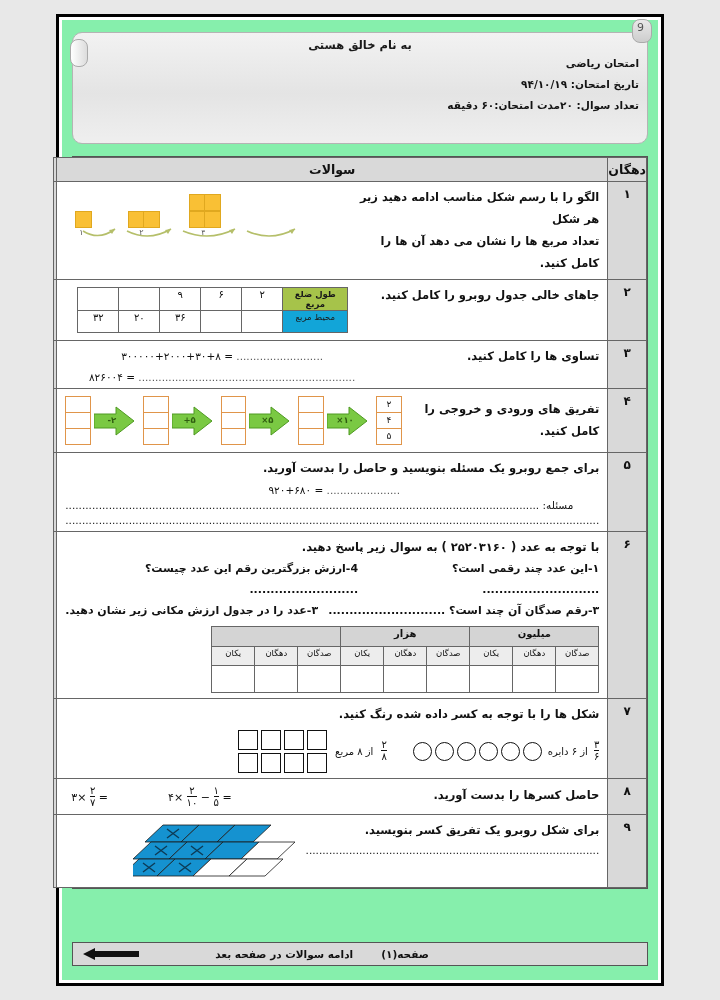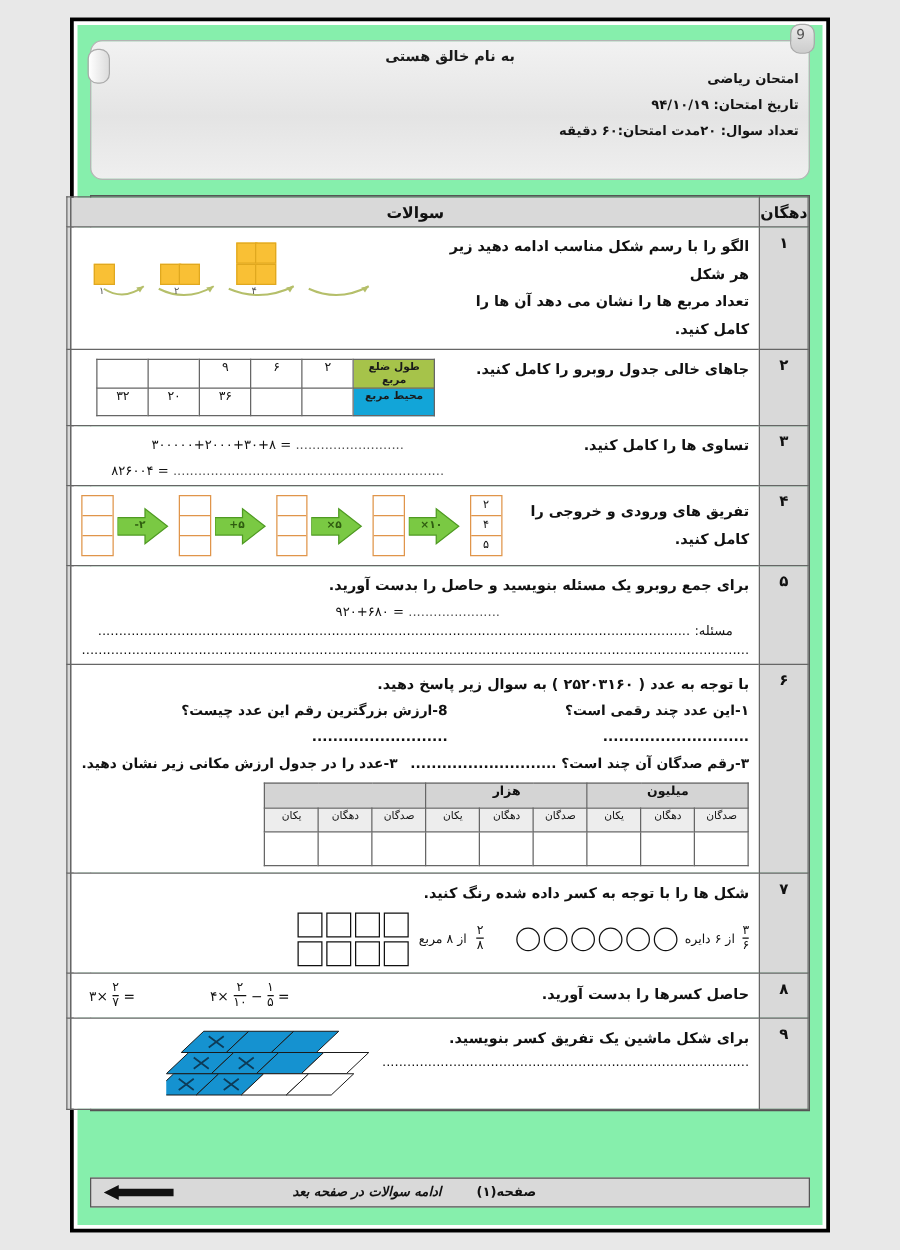--- a/index.html
+++ b/index.html
@@ -50,27 +50,27 @@
   .pattern{position:relative;height:52px;margin-top:2px;}
   .sqbox{position:absolute;background:#f9c035;border:1px solid #e0a81f;}
   .pnum{position:absolute;font-size:8px;color:#555;}
   .arrowsvg{position:absolute;left:0;top:0;}
 
   
   .t2{border-collapse:collapse;direction:rtl;margin:2px 0 2px 0;}
   .t2 td{border:1px solid #222;width:38px;height:19px;text-align:center;font-size:10px;
          color:#111;}
   .t2 td.lbl1{background:#a6c34a;width:62px;font-size:8.5px;font-weight:bold;color:#1a1a1a;}
-  .t2 td.lbl2{background:#12a5d8;width:62px;font-size:8.5px;font-weight:bold;color:#1a1a1a;}
+  .t2 td.lbl2{background:#12a5d8;width:62px;font-size:8.5px;font-weight:normal;color:#1a1a1a;}
 
   
   .eqline{font-size:10.5px;color:#111;direction:ltr;text-align:center;margin:4px 0 0 4px;
           letter-spacing:.3px;}
   .dots{color:#555;letter-spacing:1px;}
-  .fill-rtl{direction:rtl;text-align:center;font-size:10.5px;color:#111;margin-top:3px;}
+  .fill-rtl{direction:rtl;text-align:left;font-size:10.5px;color:#111;margin-top:3px;}
 
   
   .machines{display:flex;direction:ltr;align-items:center;gap:0px;margin:2px 0;}
   .mbox{width:36px;border:1px solid #e0954a;}
   .mbox div{height:15px;border-bottom:1px solid #e0954a;font-size:9px;text-align:center;
             color:#111;line-height:15px;}
   .mbox div:last-child{border-bottom:none;}
   .marrow{position:relative;width:46px;height:34px;margin:0 3px;}
   .marrow .lab{position:absolute;left:0;right:10px;top:11px;text-align:center;font-size:8.5px;
                color:#2f5d10;font-weight:bold;z-index:2;}
@@ -94,21 +94,21 @@
   .lbl-rtl{font-size:10px;color:#111;direction:rtl;}
 
   
   .q8row{display:flex;direction:ltr;gap:60px;margin-top:2px;padding-left:6px;
          align-items:center;font-size:11px;color:#111;}
 
   
   .footer{position:absolute;left:10px;right:10px;bottom:14px;height:22px;background:#d9d9d9;
           border:1px solid #555;direction:rtl;display:flex;align-items:center;}
   .footer .fpage{font-size:10.5px;font-weight:bold;color:#111;margin-right:38%;}
-  .footer .fcont{font-size:10.5px;font-weight:bold;color:#111;margin-right:28px;font-style:italic;}
+  .footer .fcont{font-size:10.5px;font-weight:bold;color:#111;margin-right:28px;}
   .footer .farrow{margin-right:auto;margin-left:10px;}
 </style>
 </head>
 <body>
 
 <div id="page">
  <div class="sheet">
   <div class="sheet-inner">
 
    <div class="hdr">
@@ -314,21 +314,21 @@
        </td>
        <td class="c-score"></td>
      </tr>
 
      <tr>
        <td class="c-num">۶</td>
        <td class="c-body">
          <div class="qtext">با توجه به عدد ( ۲۵۲۰۳۱۶۰ ) به سوال زیر پاسخ دهید.</div>
          <div style="display:flex;direction:rtl;justify-content:space-between;">
            <div class="qtext small">۱-این عدد چند رقمی است؟ ............................</div>
-           <div class="qtext small">8-ارزش بزرگترین رقم این عدد چیست؟ ..........................</div>
+           <div class="qtext small">4-ارزش بزرگترین رقم این عدد چیست؟ ..........................</div>
          </div>
          <div style="display:flex;direction:rtl;justify-content:space-between;">
            <div class="qtext small">۳-رقم صدگان آن چند است؟ ............................</div>
            <div class="qtext small">۳-عدد را در جدول ارزش مکانی زیر نشان دهید.</div>
          </div>
          <div style="display:flex;direction:rtl;">
          <table class="t6">
            <tbody>
                         <tr>
              <td class="grp" colspan="3">میلیون</td>
@@ -441,21 +441,21 @@
          </div>
        </td>
        <td class="c-score"></td>
      </tr>
 
      <tr>
        <td class="c-num">۹</td>
        <td class="c-body" style="height:58px;">
          <div style="display:flex;direction:rtl;">
            <div style="width:48%;">
-             <div class="qtext">برای شکل ماشین یک تفریق کسر بنویسید.</div>
+             <div class="qtext">برای شکل روبرو یک تفریق کسر بنویسید.</div>
              <div class="fill-rtl">........................................................................................</div>
            </div>
            <div style="width:52%;">
              <svg width="210" height="58">
                <g stroke="#1a1a1a" stroke-width="0.8">
                  <polygon points="30,5 66,5 48,22 12,22" fill="#1592d0"></polygon>
                  <polygon points="66,5 102,5 84,22 48,22" fill="#1592d0"></polygon>
                  <polygon points="102,5 138,5 120,22 84,22" fill="#1592d0"></polygon>
                  <polygon points="18,22 54,22 36,39 0,39" fill="#1592d0"></polygon>
                  <polygon points="54,22 90,22 72,39 36,39" fill="#1592d0"></polygon>

